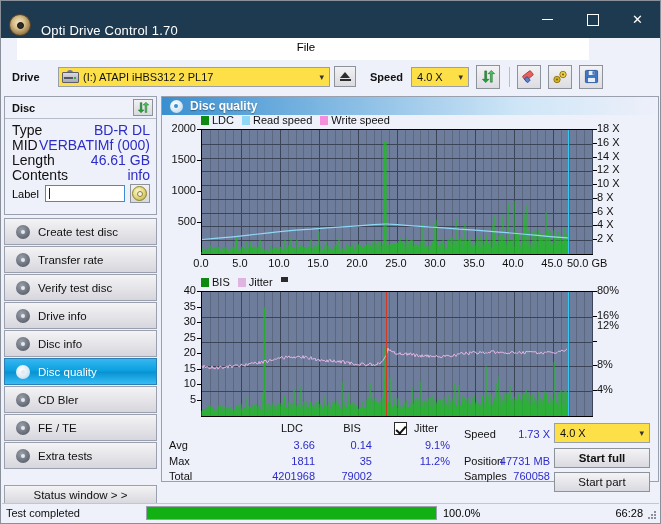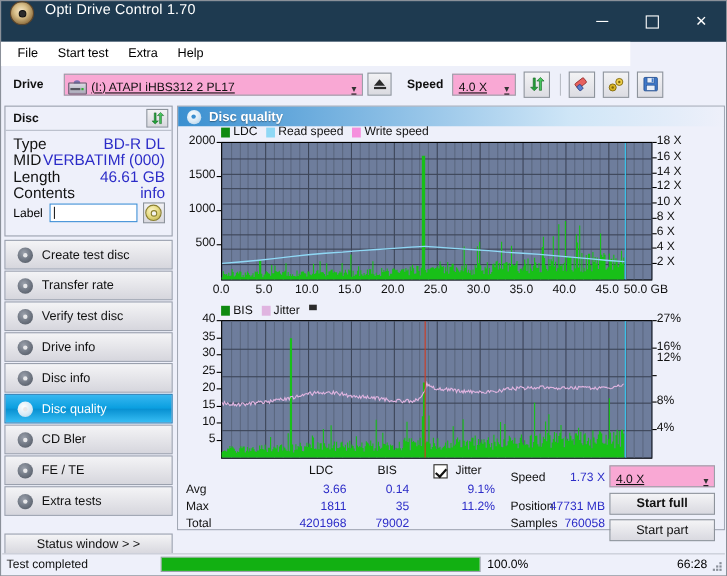--- a/index.html
+++ b/index.html
@@ -5,39 +5,39 @@
   html,body{margin:0;padding:0;}
   body{
     width:661px;height:524px;overflow:hidden;
     font-family:"Liberation Sans", sans-serif;
     font-size:11px;
     background:#f0f0f4;
   }
   .app{position:relative;width:661px;height:524px;background:#eef0fa;border:1px solid #8a9099;box-sizing:border-box;}
 
   
-  .titlebar{position:absolute;left:0;top:0;width:659px;height:37px;background:#1e3a50;display:flex;align-items:flex-start;}
+  .titlebar{position:absolute;left:0;top:0;width:659px;height:37px;background:#1e3a50;display:flex;align-items:flex-end;}
   .tb-icon{width:24px;height:24px;margin-left:8px;margin-right:8px;position:relative;}
   .disc-glyph{width:20px;height:20px;border-radius:50%;background:radial-gradient(circle at 45% 40%,#f4e6c8 0%,#d9c08a 35%,#9a7b4a 70%,#6b4f2a 100%);border:1px solid #5d452a;position:relative;}
   .disc-glyph:after{content:"";position:absolute;left:50%;top:50%;width:5px;height:5px;margin:-3px 0 0 -3px;border-radius:50%;background:#2b2b2b;border:1px solid #111;}
   .tb-title{color:#ffffff;font-size:13px;letter-spacing:.2px;}
   .tb-btns{margin-left:auto;display:flex;height:37px;}
   .tb-btn{width:45px;height:37px;display:flex;align-items:center;justify-content:center;color:#ffffff;font-size:13px;}
   .sq{width:10px;height:10px;border:1px solid #ffffff;}
   .dash{width:11px;height:1px;background:#ffffff;}
 
   
-  .menubar{position:absolute;left:0;top:37px;width:572px;height:22px;background:#ffffff;display:flex;align-items:center;padding-left:6px;box-sizing:border-box;}
+  .menubar{position:absolute;left:16px;top:37px;width:572px;height:22px;background:#ffffff;display:flex;align-items:center;padding-left:6px;box-sizing:border-box;flex-direction:column;}
   .menu-item{padding:3px 9px;font-size:11.5px;color:#000;}
 
   
   .drivebar{position:absolute;left:1px;top:59px;width:657px;height:33px;background:#eef0fa;display:flex;align-items:center;box-sizing:border-box;}
   .lbl-bold{font-weight:bold;font-size:11px;color:#111;}
   .drv-label{margin-left:10px;width:46px;}
-  .combo{height:20px;background:#f9a8d4;border:1px solid #9aa0a8;display:flex;align-items:flex-end;box-sizing:border-box;font-size:11px;color:#111;text-decoration:underline;}
+  .combo{height:20px;background:#fde047;border:1px solid #9aa0a8;display:flex;align-items:center;box-sizing:border-box;font-size:11px;color:#111;}
   .combo .chev{margin-left:auto;margin-right:5px;color:#333;font-size:9px;}
   #drive-combo{width:272px;padding-left:3px;}
   .drv-icon{width:16px;height:13px;margin-right:5px;position:relative;flex:0 0 auto;}
   .drv-icon .body{position:absolute;left:0;top:2px;width:15px;height:9px;background:linear-gradient(#d9d9e2,#a9a9b8);border:1px solid #5c5c6b;border-radius:1px;}
   .drv-icon .slot{position:absolute;left:2px;top:7px;width:9px;height:2px;background:#55555f;}
   .drv-icon .led{position:absolute;left:12px;top:7px;width:2px;height:2px;background:#2fae2f;}
   .drv-icon .pers{position:absolute;left:5px;top:0px;width:6px;height:6px;border-radius:50%;background:#7a6fb0;}
   .eject-btn{width:22px;height:21px;margin-left:4px;background:linear-gradient(#f2f2f4,#dadae0);border:1px solid #8d939b;display:flex;align-items:center;justify-content:center;box-sizing:border-box;}
   .eject-tri{width:0;height:0;border-left:5px solid transparent;border-right:5px solid transparent;border-bottom:6px solid #2c2c2c;}
   .eject-bar{width:11px;height:2px;background:#2c2c2c;margin-top:1px;}
@@ -522,21 +522,21 @@
           <div class="yticklbl" style="left: 0px; top: 7px; width: 34px;">40</div>
           <div class="tick" style="left: 35px; top: 14px; width: 4px;"></div>
           <div class="yticklbl r" style="left: 435px; top: 106.2px; width: 40px;">4%</div>
           <div class="tick" style="left: 431px; top: 113.2px; width: 4px;"></div>
           <div class="yticklbl r" style="left: 435px; top: 81.4px; width: 40px;">8%</div>
           <div class="tick" style="left: 431px; top: 88.4px; width: 4px;"></div>
           <div class="yticklbl r" style="left: 435px; top: 42px; width: 40px;">12%</div>
           <div class="tick" style="left: 431px; top: 63.6px; width: 4px;"></div>
           <div class="yticklbl r" style="left: 435px; top: 31.8px; width: 40px;">16%</div>
           <div class="tick" style="left: 431px; top: 38.8px; width: 4px;"></div>
-          <div class="yticklbl r" style="left: 435px; top: 7px; width: 40px;">27%</div>
+          <div class="yticklbl r" style="left: 435px; top: 7px; width: 40px;">80%</div>
           <div class="tick" style="left: 431px; top: 14px; width: 4px;"></div>
           <div class="xticklbl" style="left: 15px; top: 142px; width: 48px;">0.0</div>
           <div class="xticklbl" style="left: 54px; top: 142px; width: 48px;">5.0</div>
           <div class="xticklbl" style="left: 93px; top: 142px; width: 48px;">10.0</div>
           <div class="xticklbl" style="left: 132px; top: 142px; width: 48px;">15.0</div>
           <div class="xticklbl" style="left: 171px; top: 142px; width: 48px;">20.0</div>
           <div class="xticklbl" style="left: 210px; top: 142px; width: 48px;">25.0</div>
           <div class="xticklbl" style="left: 249px; top: 142px; width: 48px;">30.0</div>
           <div class="xticklbl" style="left: 288px; top: 142px; width: 48px;">35.0</div>
           <div class="xticklbl" style="left: 327px; top: 142px; width: 48px;">40.0</div>

